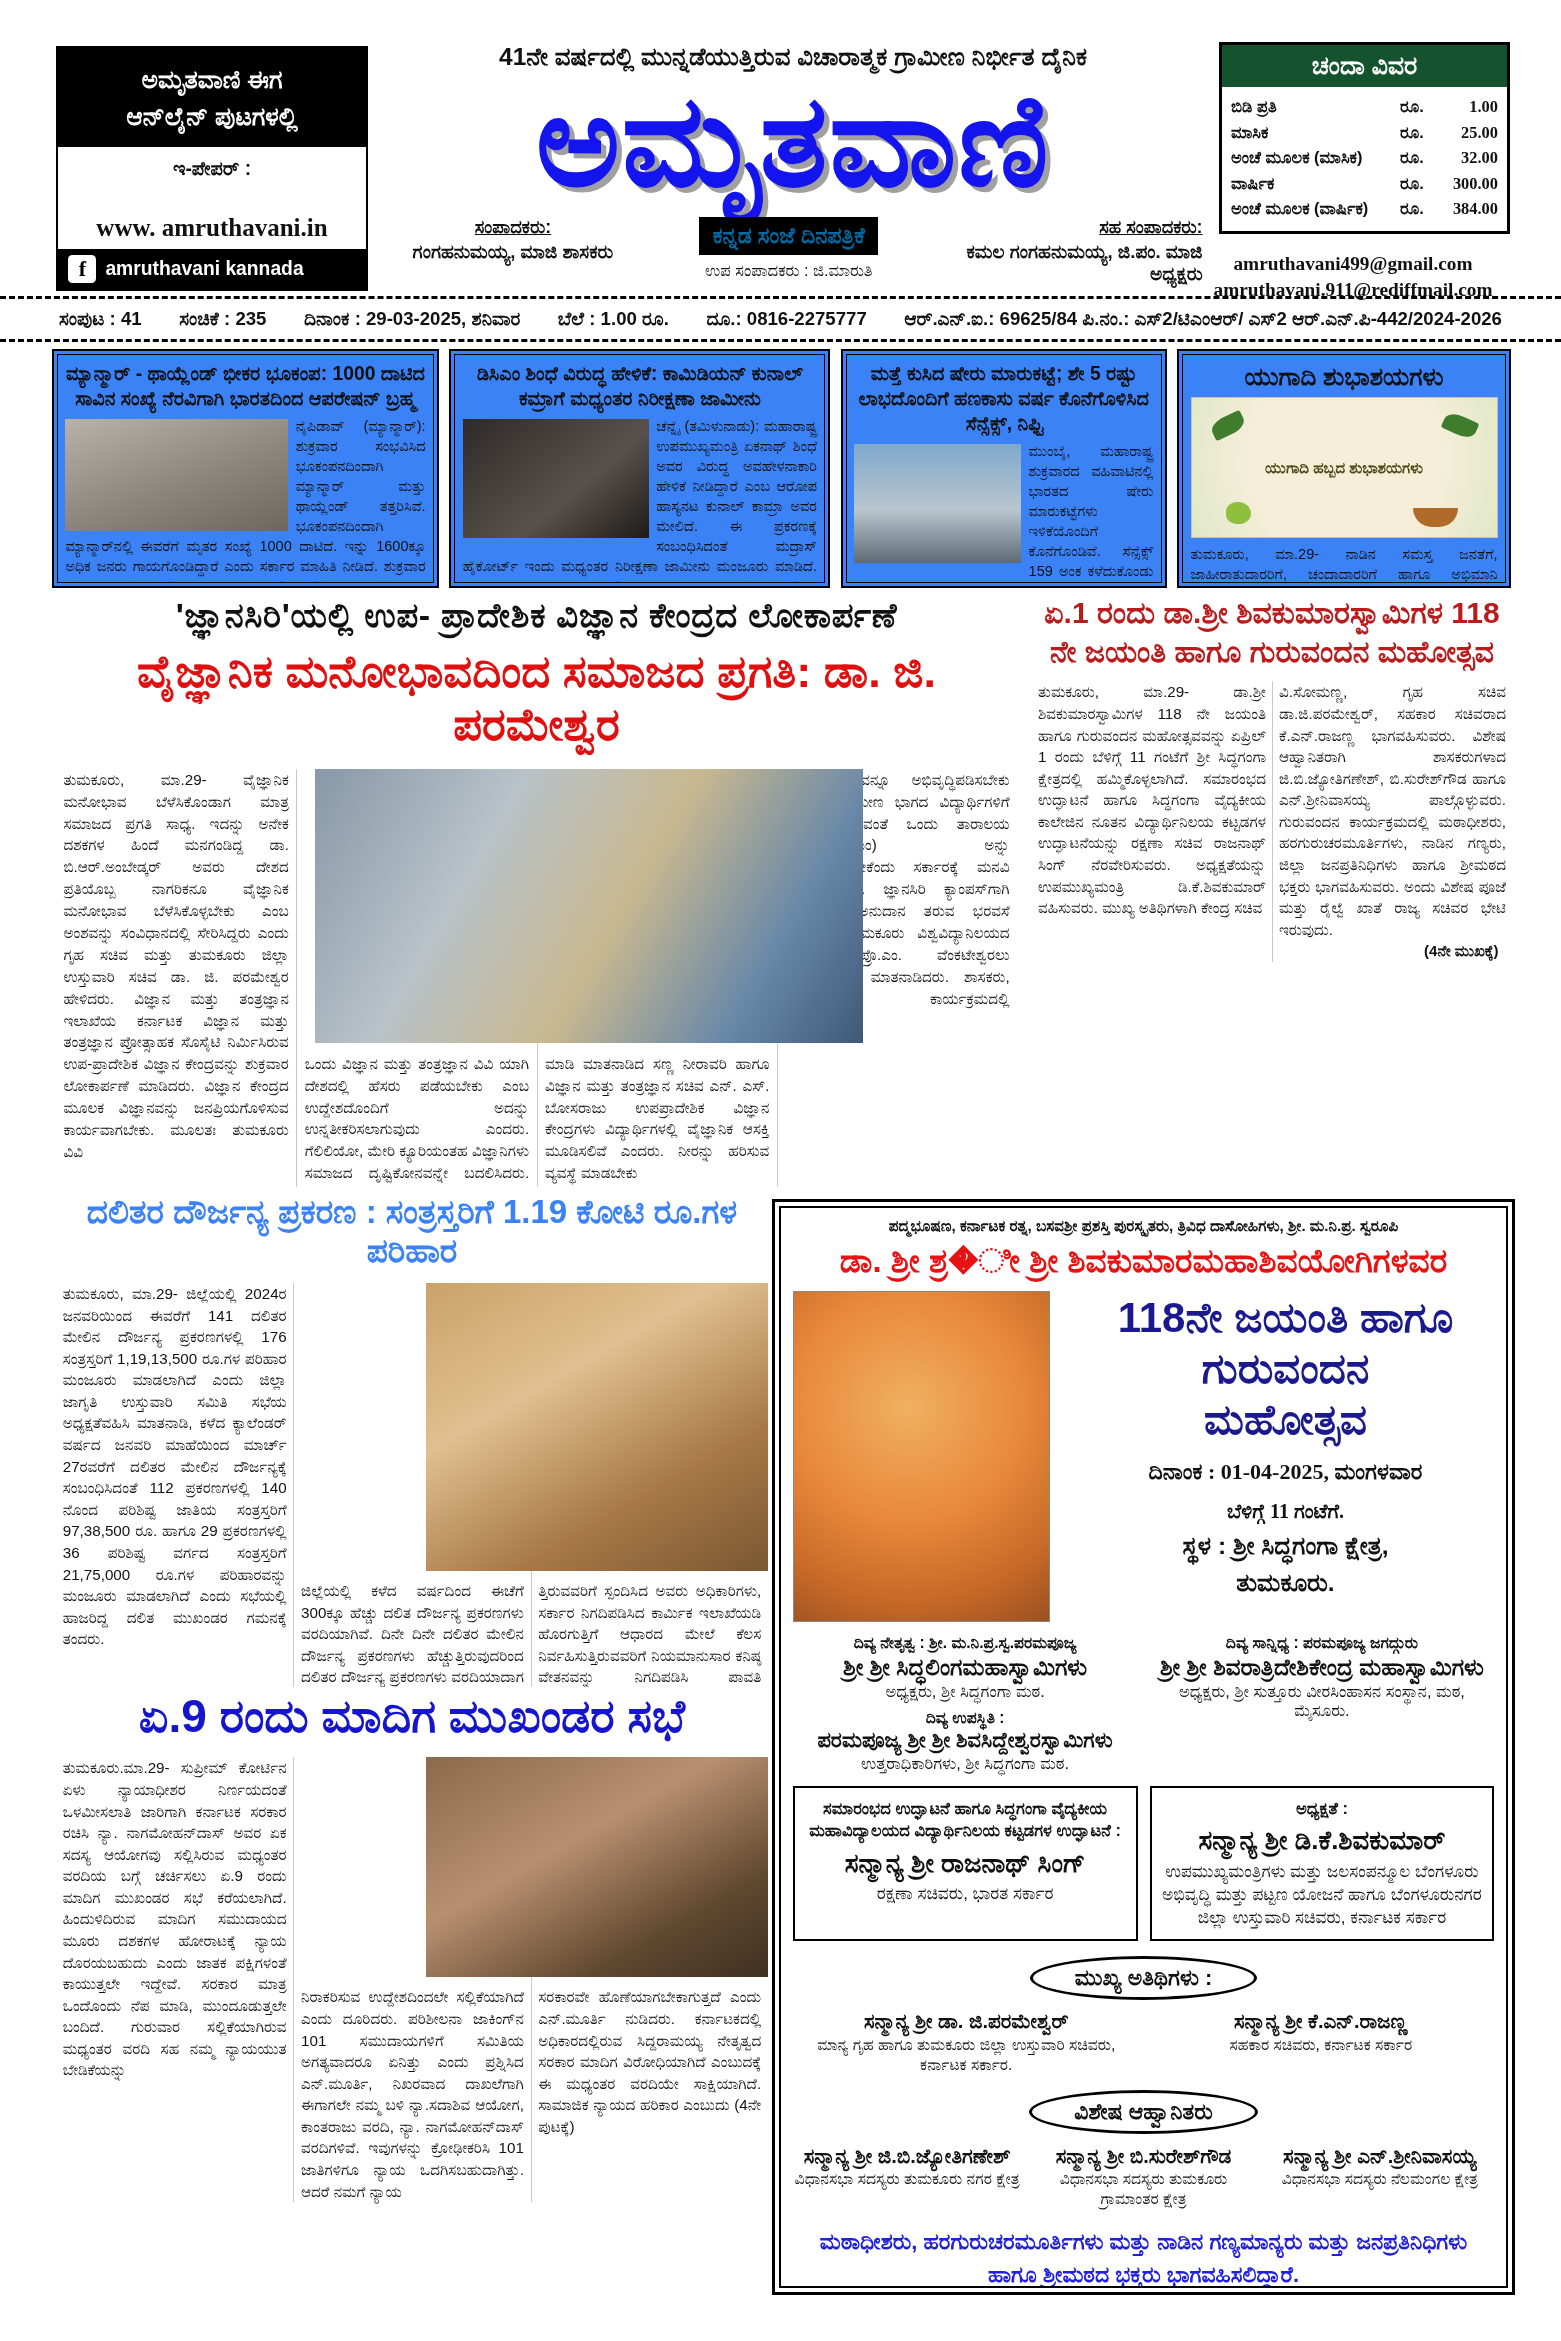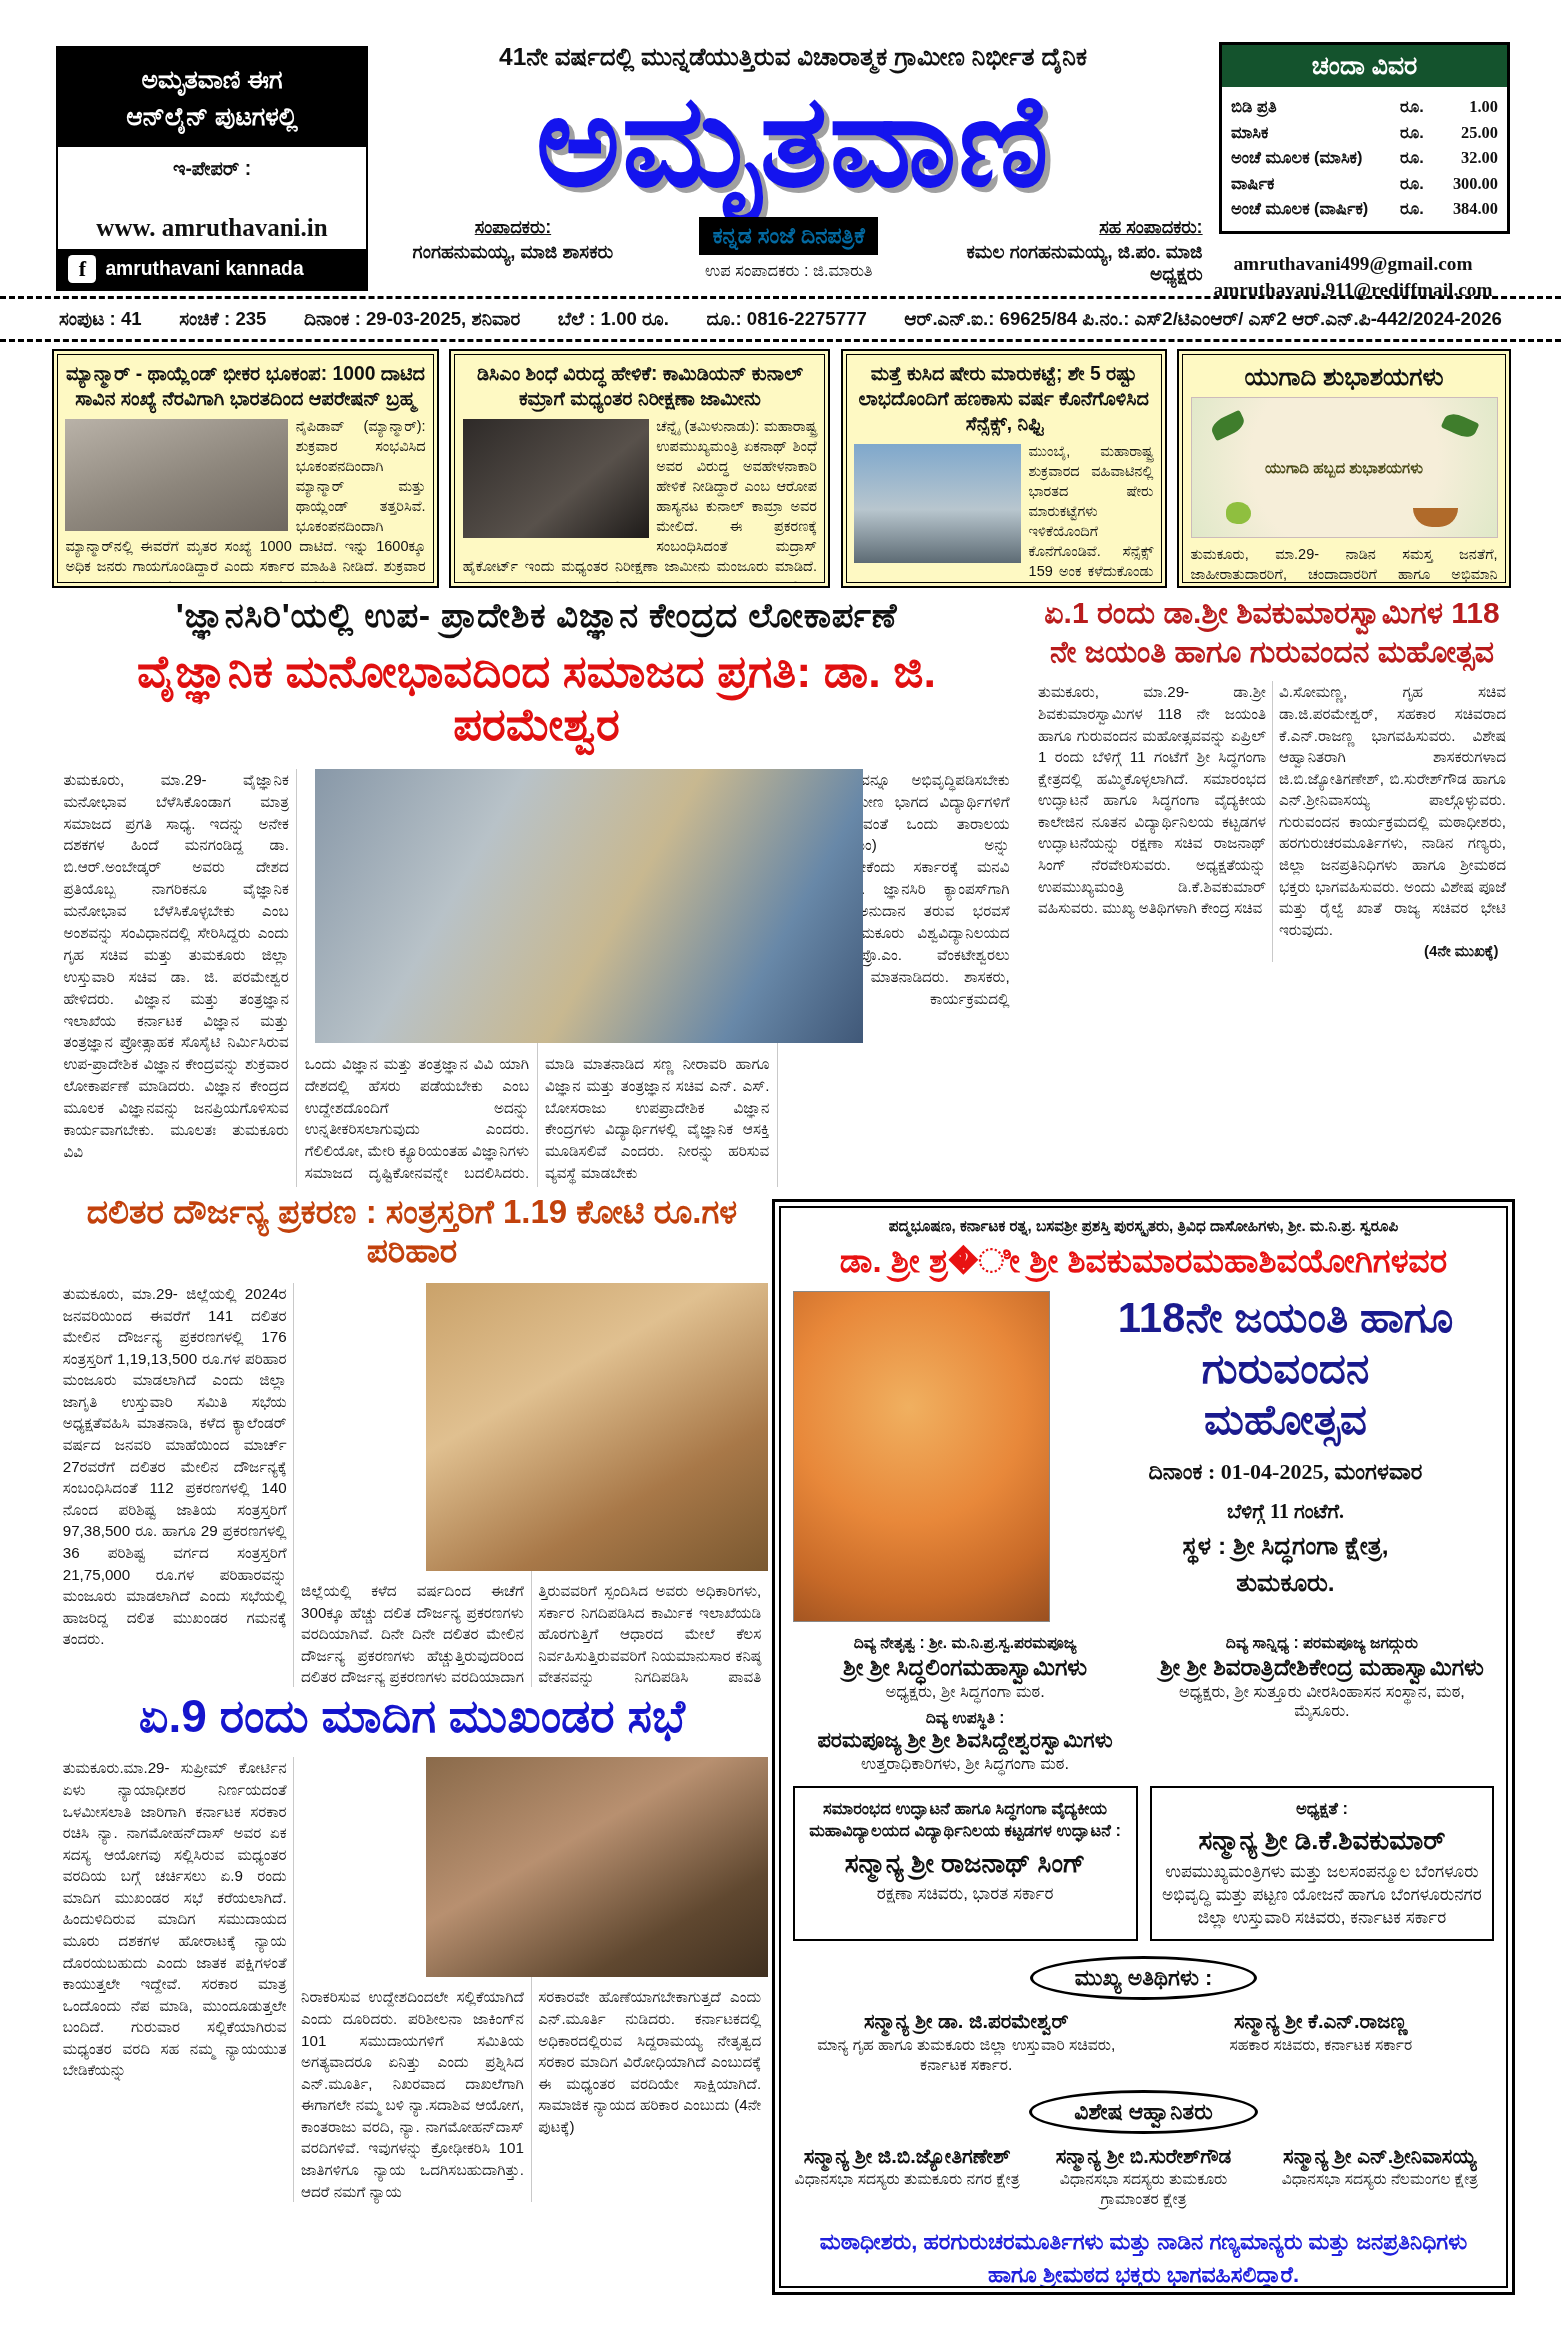--- a/index.html
+++ b/index.html
@@ -33,21 +33,21 @@
   .sub-row .cur { width:39px; }
   .sub-row .val { width:59px; text-align:right; font-family:"Liberation Serif", serif; }
   .emails { position:absolute; left:1182px; top:251px; width:342px; text-align:center; font-weight:bold; font-size:19.3px; font-family:"Liberation Serif", serif; line-height:1.35; }
 
   
   .infobar { position:absolute; left:0; top:296px; width:1561px; height:46px; border-top:3.7px dashed #000; border-bottom:3.7px dashed #000;
              display:flex; align-items:center; justify-content:space-between; padding:0 59px; font-size:18.6px; font-weight:bold; }
 
   
   .briefs { position:absolute; left:52px; top:349px; width:1459px; height:239px; display:flex; gap:10.4px; }
-  .dbox { border:2.2px solid #000; padding:3px; background:#fef9c3; overflow:hidden; }
+  .dbox { border:2.2px solid #000; padding:3px; background:#3b82f6; overflow:hidden; }
   .dbox-in { border:1.5px solid #000; height:100%; padding:6px 7.4px; overflow:hidden; }
   .brief-title { font-weight:bold; font-size:19.3px; text-align:center; line-height:1.3; margin-bottom:4.5px; }
   .brief-body { font-size:14.5px; text-align:justify; line-height:1.38; }
   .ph { float:left; margin:3px 7.4px 3px 0; }
   .ph-quake { width:223px; height:112px; background:linear-gradient(160deg,#b9b2a8,#8d867c 55%,#6e675f); }
   .ph-kamra { width:186px; height:119px; background:linear-gradient(140deg,#2e2a28,#58514b 60%,#1e1b19); }
   .ph-bse  { width:167px; height:119px; background:linear-gradient(180deg,#7fa8cc,#b8c6ce 55%,#5d6b74); }
   .ugadi-card { width:100%; height:141px; background:radial-gradient(circle at 50% 45%, #f6eed9 55%, #dfe8c8); border:0.7px solid #cbb;
                 display:flex; align-items:center; justify-content:center; text-align:center; font-size:15px; font-weight:bold; color:#4a4a18; position:relative; margin:3px 0 6px; }
   .leaf { position:absolute; width:34px; height:19.3px; border-radius:50% 3px 50% 3px; background:#3f7d2c; }
@@ -69,21 +69,21 @@
   
   .jayanti { position:absolute; left:1032px; top:593px; width:480px; height:595px; overflow:hidden; }
   .head-blue-sm { text-align:center; font-size:30px; font-weight:bold; color:#b91c1c; line-height:1.3; }
   .jay-cols { display:flex; margin-top:10.4px; }
   .jcol { width:50%; padding:0 6px; font-size:15.2px; line-height:1.42; text-align:justify; }
   .jcol + .jcol { border-left:0.7px solid #c9c9c9; }
   .cont-note { text-align:right; font-size:15px; font-weight:bold; padding-right:7.4px; }
 
   
   .dalita { position:absolute; left:56px; top:1190px; width:712px; height:497px; overflow:hidden; }
-  .head-pink { text-align:center; font-size:33px; font-weight:bold; color:#c2410c; margin-top:3px; }
+  .head-pink { text-align:center; font-size:33px; font-weight:bold; color:#3b82f6; margin-top:3px; }
   .dal-cols { position:relative; display:flex; margin-top:12px; }
   .dcol { width:33.33%; padding:0 6.7px; font-size:15.2px; line-height:1.42; text-align:justify; }
   .dcol + .dcol { border-left:0.7px solid #c9c9c9; }
   .dal-photo { position:absolute; left:52%; top:0; width:48%; height:288px; background:linear-gradient(150deg,#caa26a 0%, #e0c090 35%, #a87848 70%, #7a5830 100%); }
   .pad-dal { padding-top:297px; }
 
   
   .madiga { position:absolute; left:56px; top:1689px; width:712px; height:636px; overflow:hidden; }
   .head-blue-lg { text-align:center; font-size:46px; font-weight:bold; color:#1515cc; }
   .mad-cols { position:relative; display:flex; margin-top:13.4px; }

